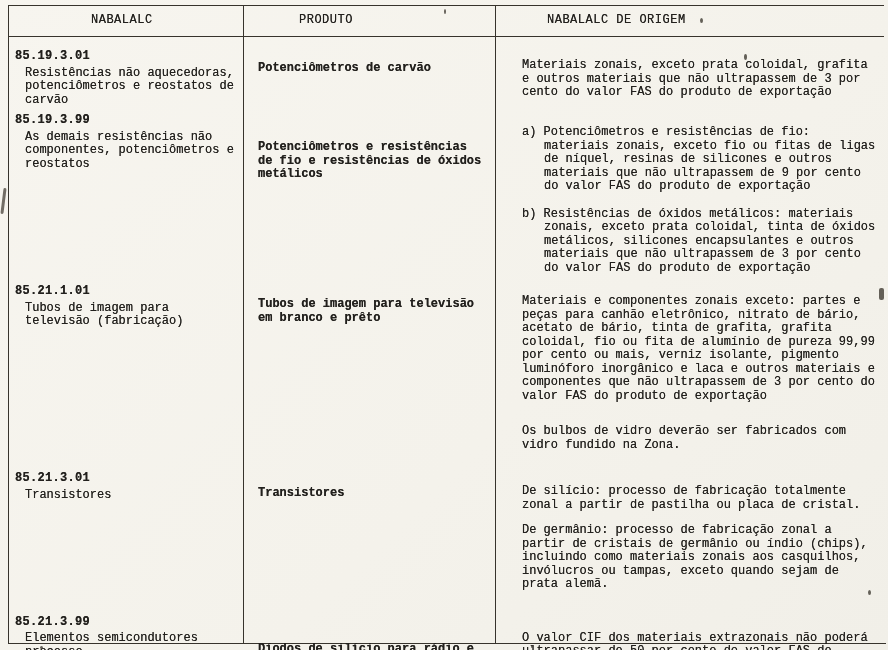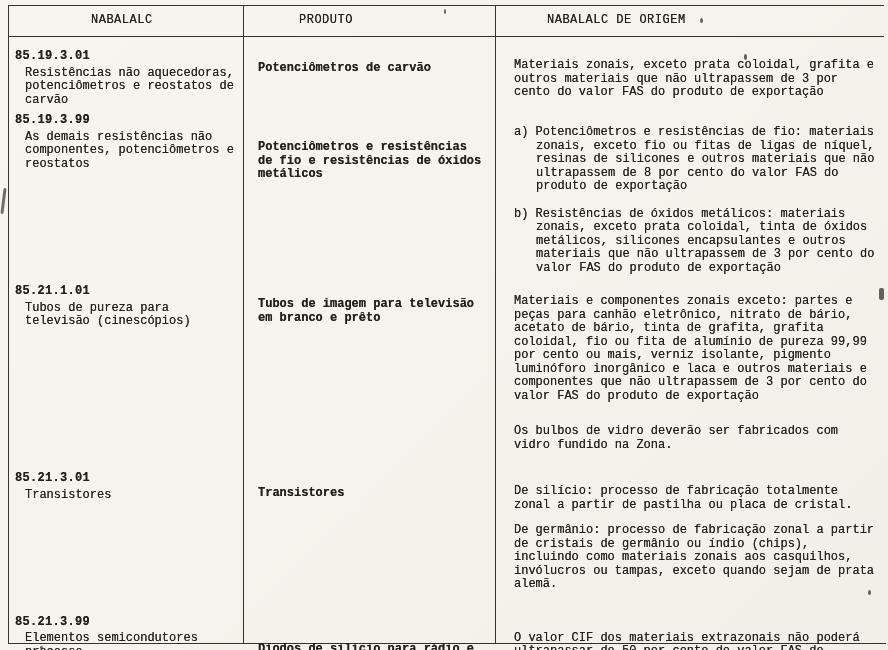--- a/index.html
+++ b/index.html
@@ -39,21 +39,21 @@
   }
   .hcell.h1 { padding-left: 64px; }
   .hcell.h2 { padding-left: 38px; }
   .hcell.h3 { padding-left: 34px; }
 
   
   .tbody { position: absolute; left: 9px; top: 37px; width: 875px; }
   .trow { display: grid; grid-template-columns: 234px 252px 1fr; }
   .c1 { padding-left: 6px;  padding-right: 8px; }
   .c2 { padding-left: 15px; padding-right: 12px; }
-  .c3 { padding-left: 19px; padding-right: 8px; }
+  .c3 { padding-left: 27px; padding-right: 8px; }
 
   .code { font-weight: bold; letter-spacing: 0.3px; }
   .desc { margin-left: 10px; margin-top: 3px; }
   .product { font-weight: bold; }
   .req { }
   .hang { padding-left: 22px; text-indent: -22px; }
 
   
   .r1 { margin-top: 13px; }  .r1 .c2 { padding-top: 12px; } .r1 .c3 { padding-top: 9px; }
   .r2 { margin-top: 7px; }   .r2 .c2 { padding-top: 27px; } .r2 .c3 { padding-top: 12px; } .r2 .req + .req { margin-top: 14px; }
@@ -107,29 +107,29 @@
 
     <div class="trow r2">
       <div class="c1">
         <div class="code ink">85.19.3.99</div>
         <div class="desc ink">As demais resistências não componentes, potenciômetros e reostatos</div>
       </div>
       <div class="c2">
         <p class="product ink">Potenciômetros e resistências de fio e resistências de óxidos metálicos</p>
       </div>
       <div class="c3">
-        <p class="req hang ink">a) Potenciômetros e resistências de fio: materiais zonais, exceto fio ou fitas de ligas de níquel, resinas de silicones e outros materiais que não ultrapassem de 8 por cento do valor FAS do produto de exportação</p>
+        <p class="req hang ink">a) Potenciômetros e resistências de fio: materiais zonais, exceto fio ou fitas de ligas de níquel, resinas de silicones e outros materiais que não ultrapassem de 9 por cento do valor FAS do produto de exportação</p>
         <p class="req hang ink">b) Resistências de óxidos metálicos: materiais zonais, exceto prata coloidal, tinta de óxidos metálicos, silicones encapsulantes e outros materiais que não ultrapassem de 3 por cento do valor FAS do produto de exportação</p>
       </div>
     </div>
 
     <div class="trow r3">
       <div class="c1">
         <div class="code ink">85.21.1.01</div>
-        <div class="desc ink">Tubos de pureza para televisão (cinescópios)</div>
+        <div class="desc ink">Tubos de imagem para televisão (fabricação)</div>
       </div>
       <div class="c2">
         <p class="product ink">Tubos de imagem para televisão em branco e prêto</p>
       </div>
       <div class="c3">
         <p class="req ink">Materiais e componentes zonais exceto: partes e peças para canhão eletrônico, nitrato de bário, acetato de bário, tinta de grafita, grafita coloidal, fio ou fita de alumínio de pureza 99,99 por cento ou mais, verniz isolante, pigmento luminóforo inorgânico e laca e outros materiais e componentes que não ultrapassem de 3 por cento do valor FAS do produto de exportação</p>
         <p class="req ink">Os bulbos de vidro deverão ser fabricados com vidro fundido na Zona.</p>
       </div>
     </div>
 

